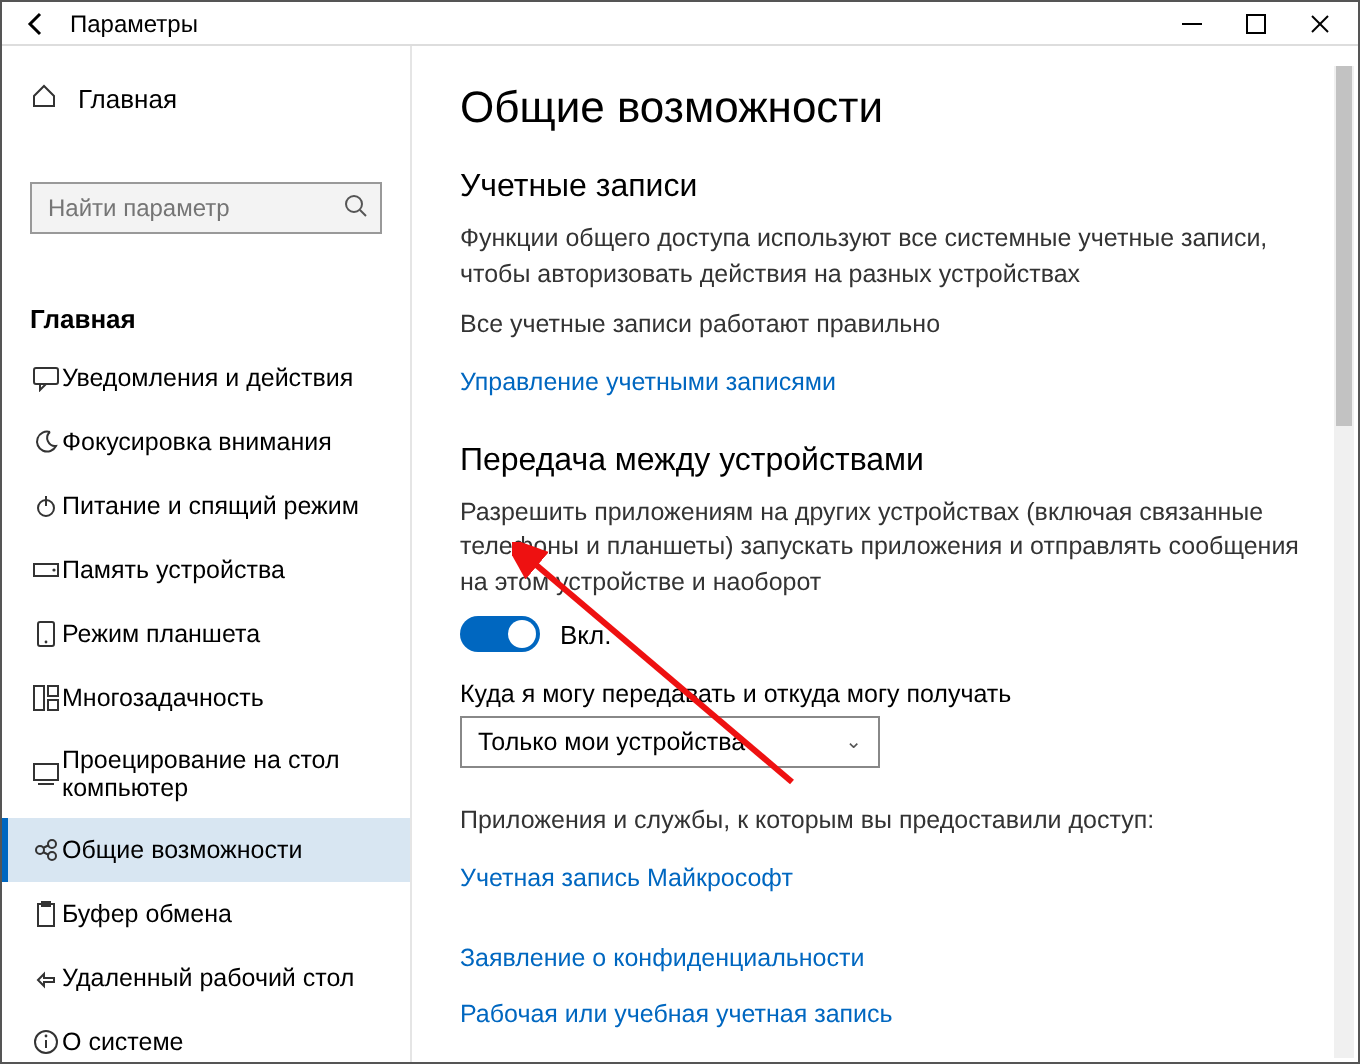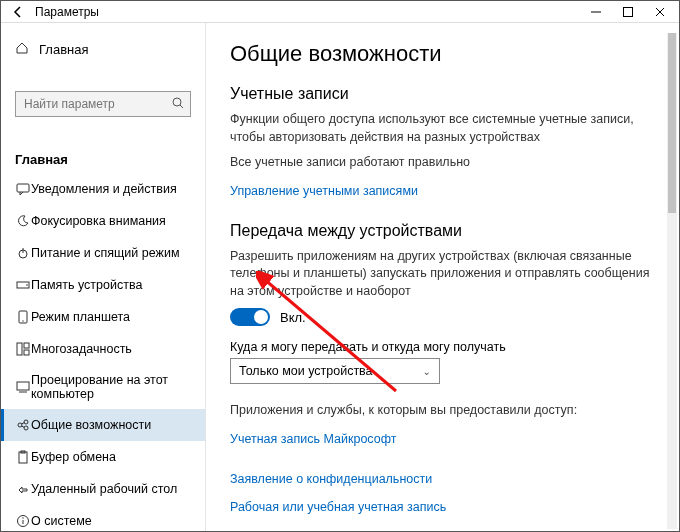--- a/index.html
+++ b/index.html
@@ -138,21 +138,21 @@
           </span>
         <span>Многозадачность</span>
       </div>
       <div class="navitem">
         <span class="ic">
             <svg width="14" height="14">
               <rect x="1" y="2" width="12" height="8" stroke="#333" fill="none"></rect>
               <path d="M3 12 h8" stroke="#333"></path>
             </svg>
           </span>
-        <span>Проецирование на этот компьютер</span>
+        <span>Проецирование на стол компьютер</span>
       </div>
       <div class="navitem active">
         <span class="ic">
             <svg width="14" height="14">
               <circle cx="4" cy="7" r="2" stroke="#333" fill="none"></circle>
               <circle cx="10" cy="4" r="2" stroke="#333" fill="none"></circle>
               <circle cx="10" cy="10" r="2" stroke="#333" fill="none"></circle>
               <line x1="5.5" y1="6" x2="8.5" y2="4.5" stroke="#333"></line>
               <line x1="5.5" y1="8" x2="8.5" y2="9.5" stroke="#333"></line>
             </svg>

